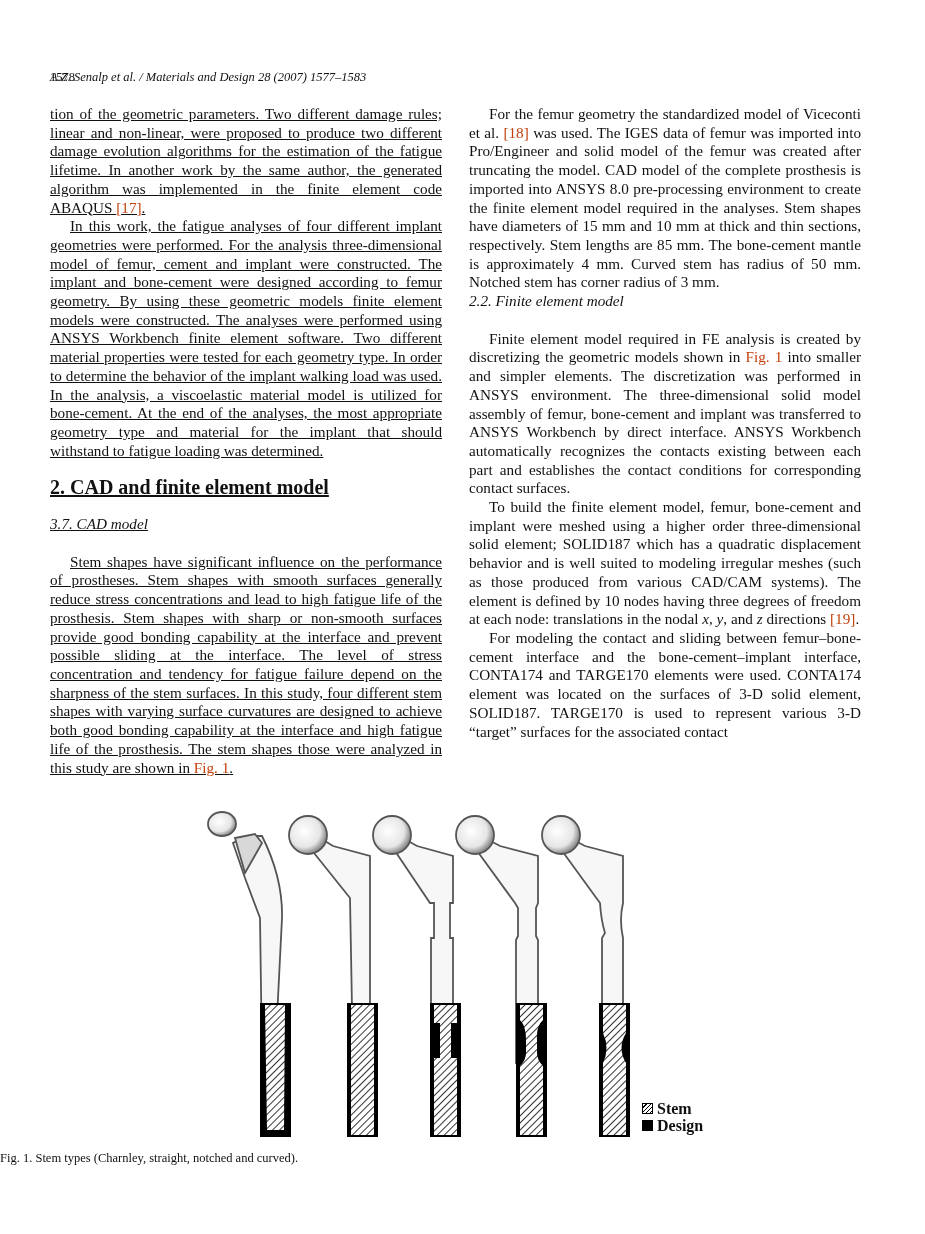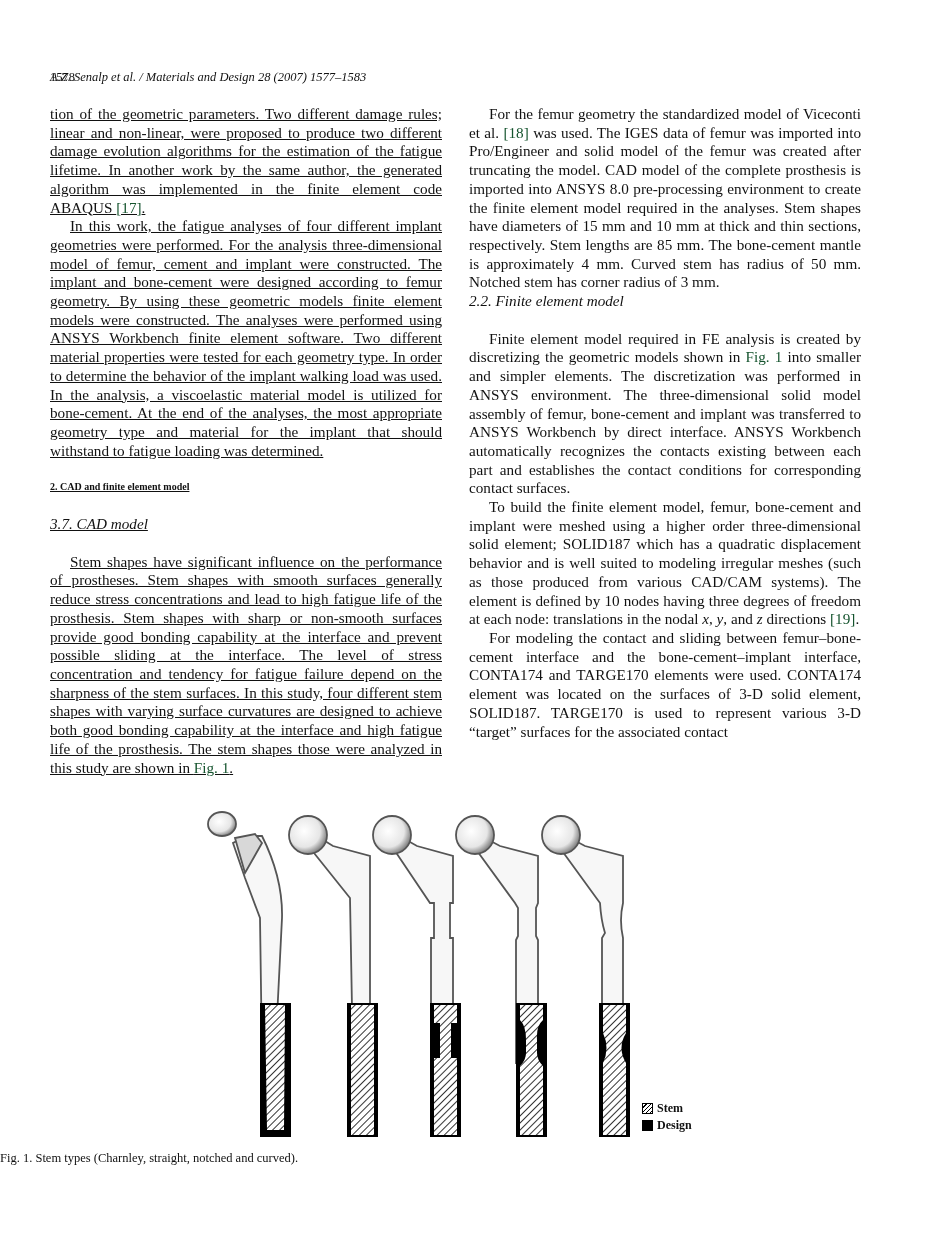--- a/index.html
+++ b/index.html
@@ -6,27 +6,27 @@
   body { width: 925px; height: 1234px; position: relative; overflow: hidden;
          font-family: "Liberation Serif", "DejaVu Serif", serif; color: #111; }
   .header { position: absolute; top: 70px; left: 50px; width: 830px; height: 20px; font-size: 12.5px; text-decoration: underline; }
   .page-num { position: absolute; left: 0; top: 0; }
   .running-head { position: absolute; left: 0; right: 0; text-align: left; font-style: italic; }
   .col { position: absolute; top: 105px; width: 392px; font-size: 15.2px; line-height: 18.7px; text-align: justify; }
   .col.left { left: 50px; text-decoration: underline; }
   .col.right { left: 469px; }
   .col p { margin: 0; text-indent: 20px; }
   .col p.noindent { text-indent: 0; }
-  .h-section { font-weight: bold; margin: 18px 0 18px 0; font-size: 10px; }
+  .h-section { font-weight: bold; margin: 18px 0 18px 0; font-size: 20px; }
   .h-sub { font-style: italic; margin: 0 0 19px 0; font-size: 15.2px; }
-  .ref { color: #14532d; }
+  .ref { color: #c2410c; }
   em.var { font-style: italic; }
   .figure { position: absolute; top: 808px; left: 205px; width: 500px; height: 340px; }
   .fig-caption { position: absolute; top: 1151px; left: 0; width: 813px; font-size: 12.5px; }
-  .legend { position: absolute; left: 437px; top: 292px; font-size: 12px; font-weight: bold; }
+  .legend { position: absolute; left: 437px; top: 292px; font-size: 16px; font-weight: bold; }
   .legend-row { display: flex; align-items: center; height: 17px; }
   .legend-swatch { width: 11px; height: 11px; margin-right: 4px; box-sizing: border-box; border: 1px solid #000; }
   .swatch-stem { background: repeating-linear-gradient(135deg, #fff 0 2px, #000 2px 3px); }
   .swatch-cement { background: #000; }
 </style>
 </head>
 <body>
 
 <div class="header">
   <span class="page-num">1578</span>

